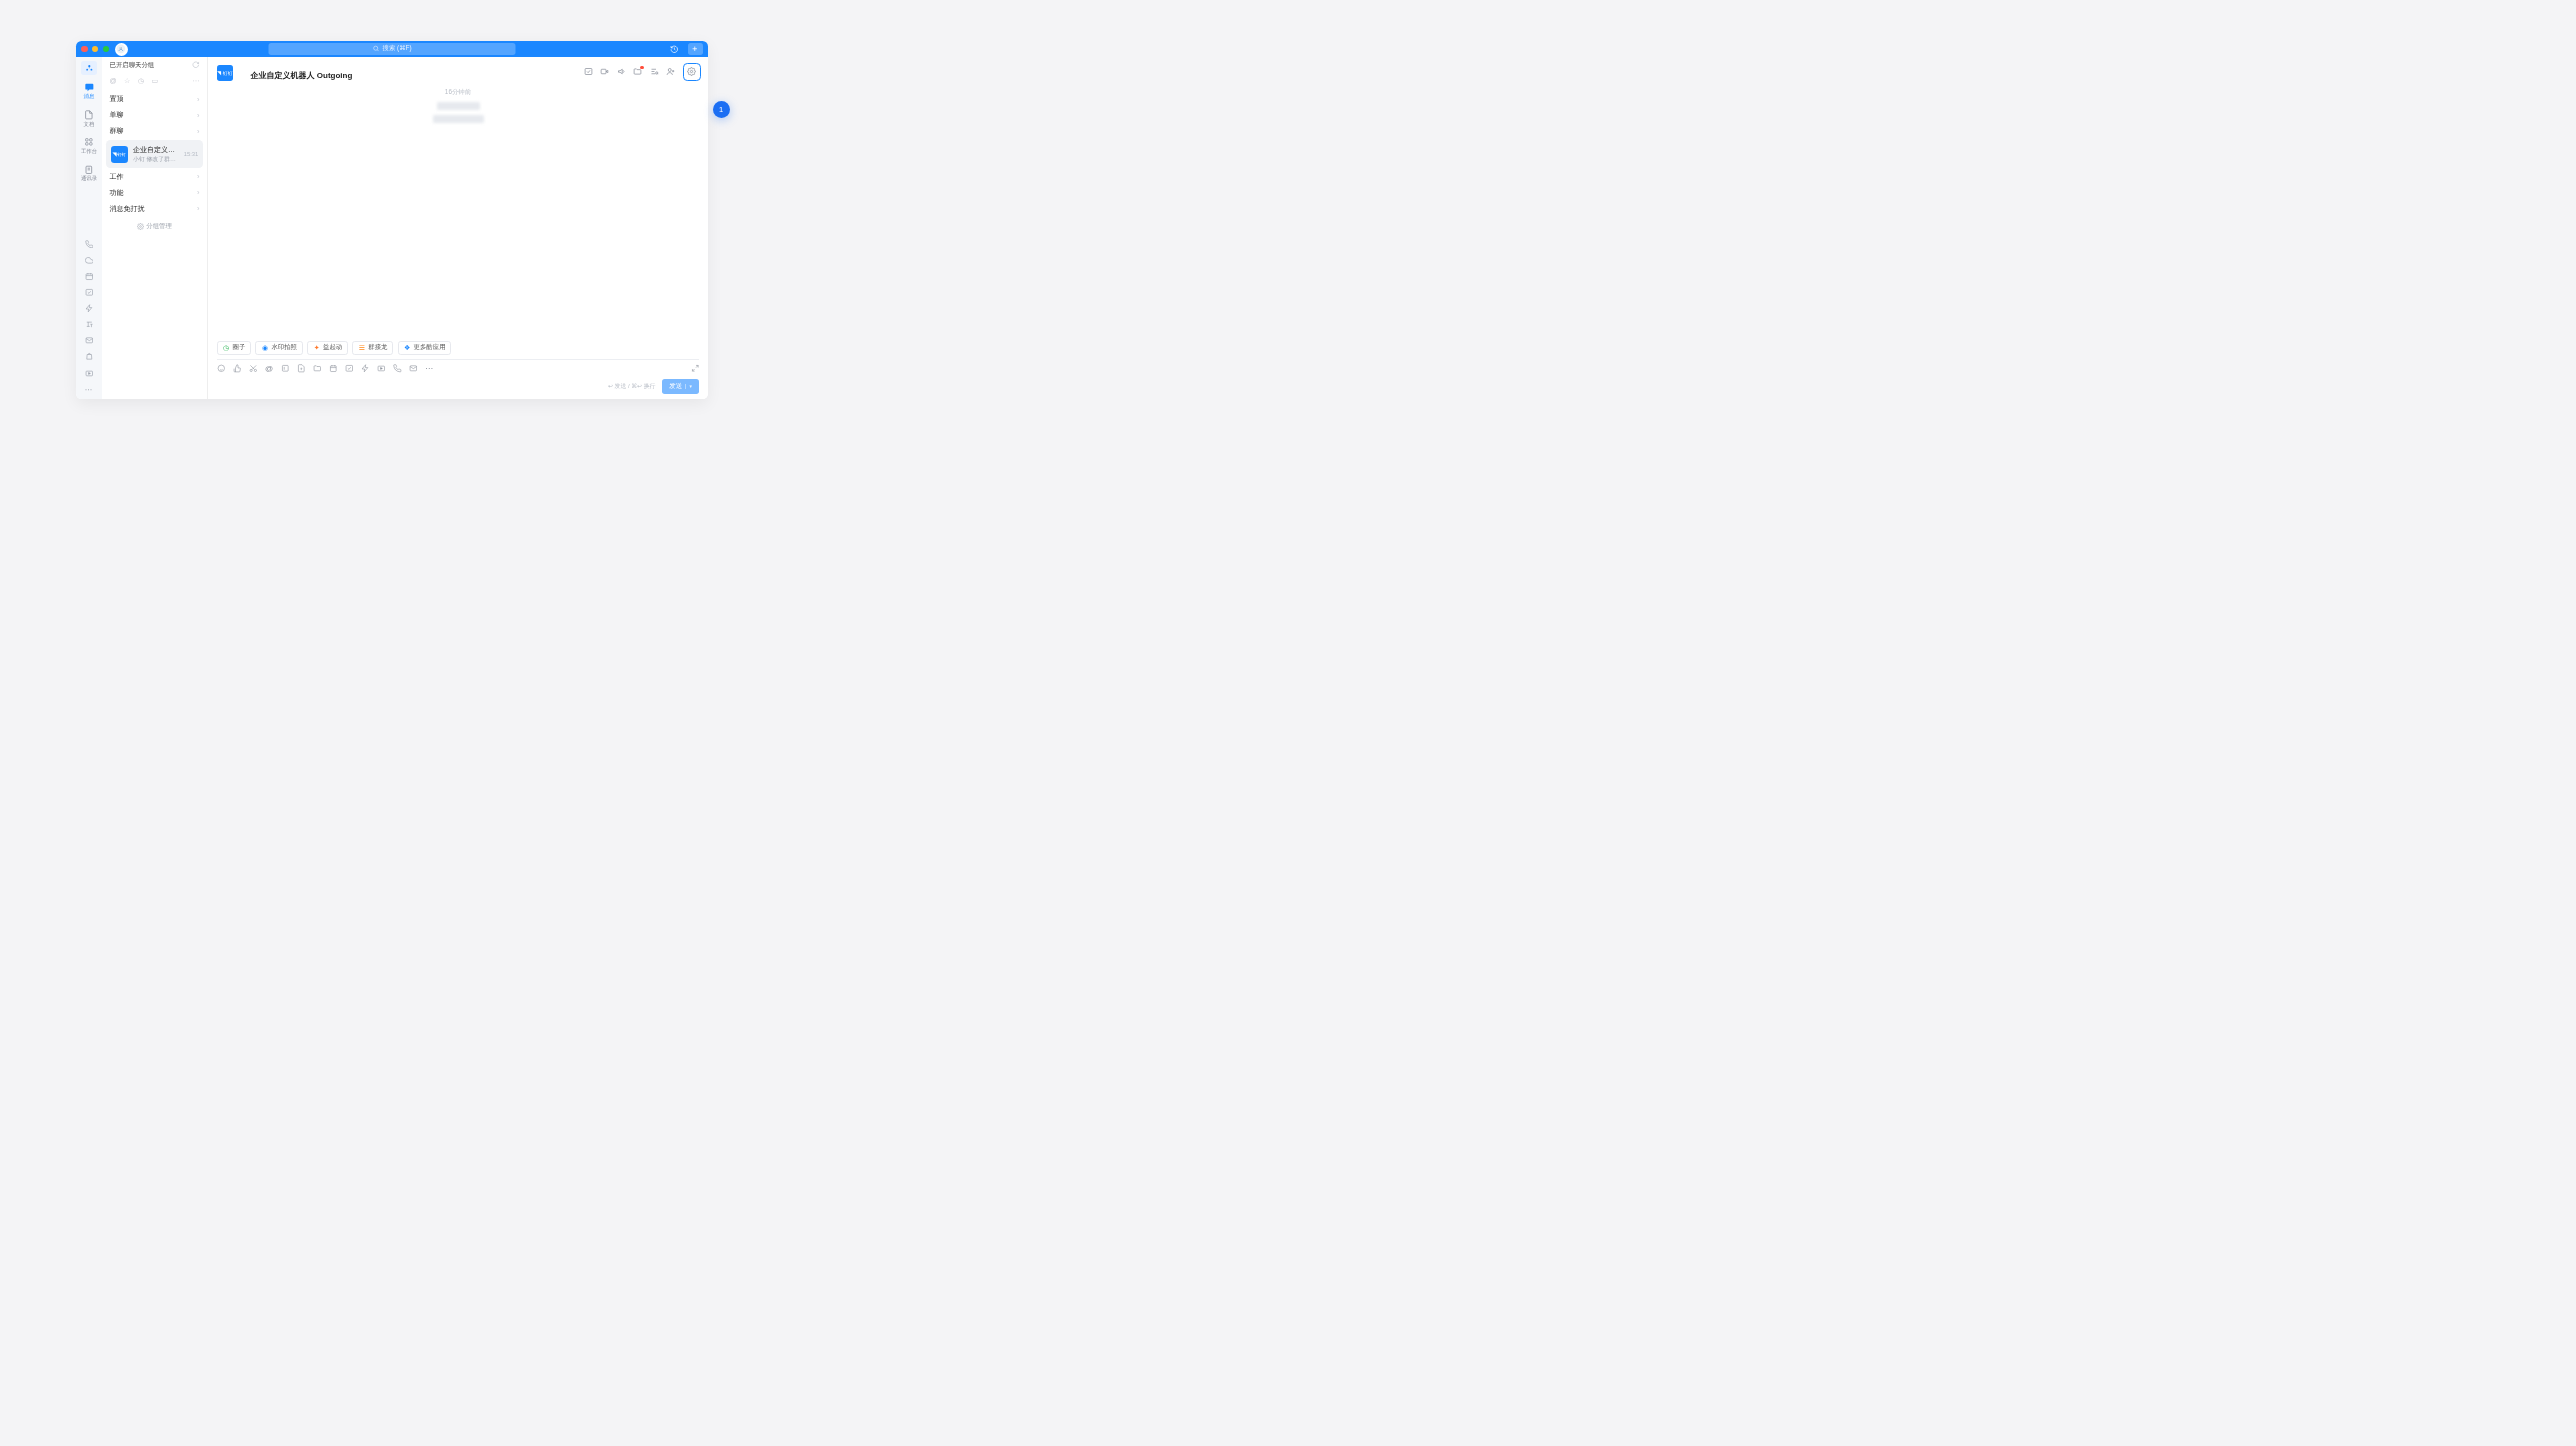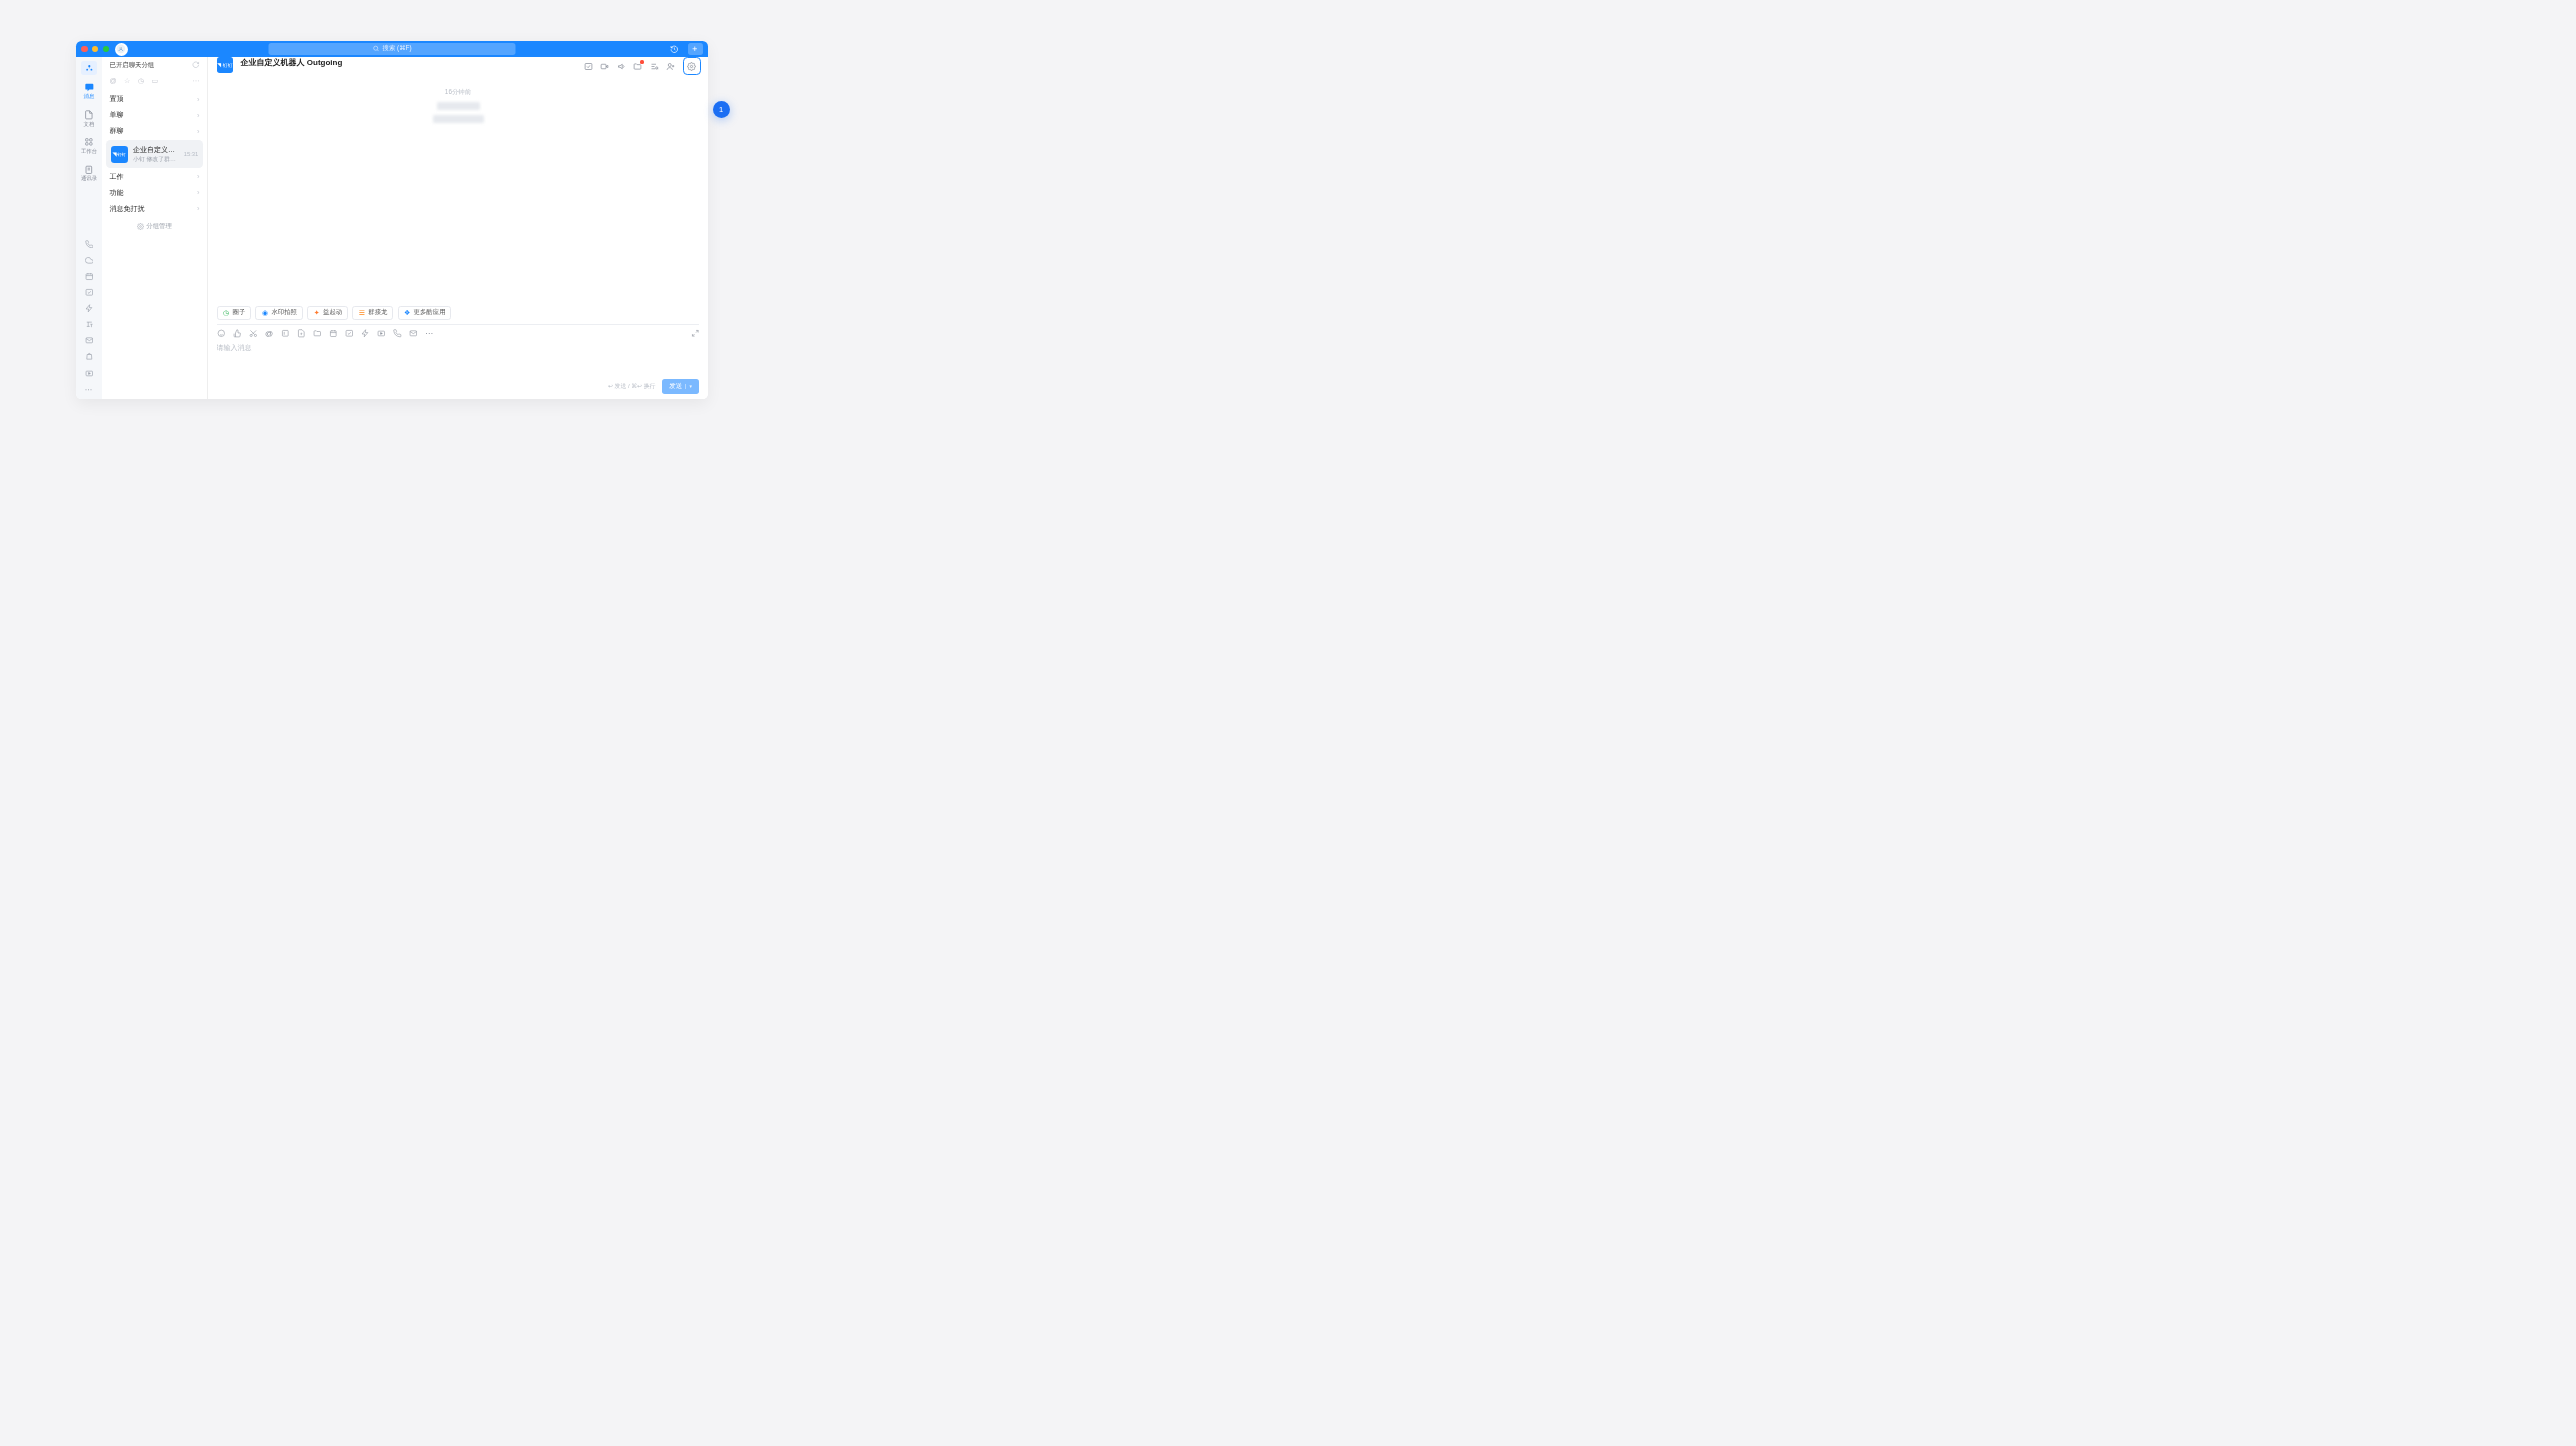--- a/index.html
+++ b/index.html
@@ -121,21 +121,21 @@
 .chat-time { font-size: 5.9px; color: #b8bdc6; flex-shrink: 0; }
 .sb-manage {
   display: flex; align-items: center; justify-content: center; gap: 2.1px;
   color: #9aa0aa; font-size: 6.4px; padding: 5.4px 0;
 }
 .main {
   flex: 1; display: flex; flex-direction: column; background: #fff;
   border-bottom-right-radius: 5.4px;
 }
 .chat-header {
-  height: 23.6px; display: flex; align-items: flex-start; padding: 0 8.6px; gap: 8px;
+  height: 23.6px; display: flex; align-items: flex-end; padding: 0 8.6px; gap: 18px;
   position: relative;
 }
 .ch-avatar {
   width: 16px; height: 16px; border-radius: 2.7px; background: #1b87ff;
   display: flex; align-items: center; justify-content: center; color: #fff; font-size: 4.8px;
 }
 .ch-title { font-size: 8px; font-weight: 600; color: #222; }
 .ch-actions {
   position: absolute; right: 7.5px; display: flex; gap: 7.5px; align-items: center;
   color: #7f8590;
@@ -541,23 +541,20 @@
           </span>
         <span style="letter-spacing:0.5px;">⋯</span>
         <span class="spacer"></span>
         <span>
             <svg width="8.6" height="8.6" viewBox="0 0 24 24" fill="none" stroke="currentColor" stroke-width="1.6">
               <path d="M4 14v6h6M20 10V4h-6M4 20l6-6M20 4l-6 6"></path>
             </svg>
           </span>
       </div>
 
-      <div class="input-area">
-        <textarea placeholder="请输入消息" style=""></textarea>
-      </div>
 
       <div class="send-row">
         <span class="send-hint">↩ 发送 / ⌘↩ 换行</span>
         <button class="send-btn">
           <span>发送</span>
           <span class="dd">▾</span>
         </button>
       </div>
     </div>
   </div>

